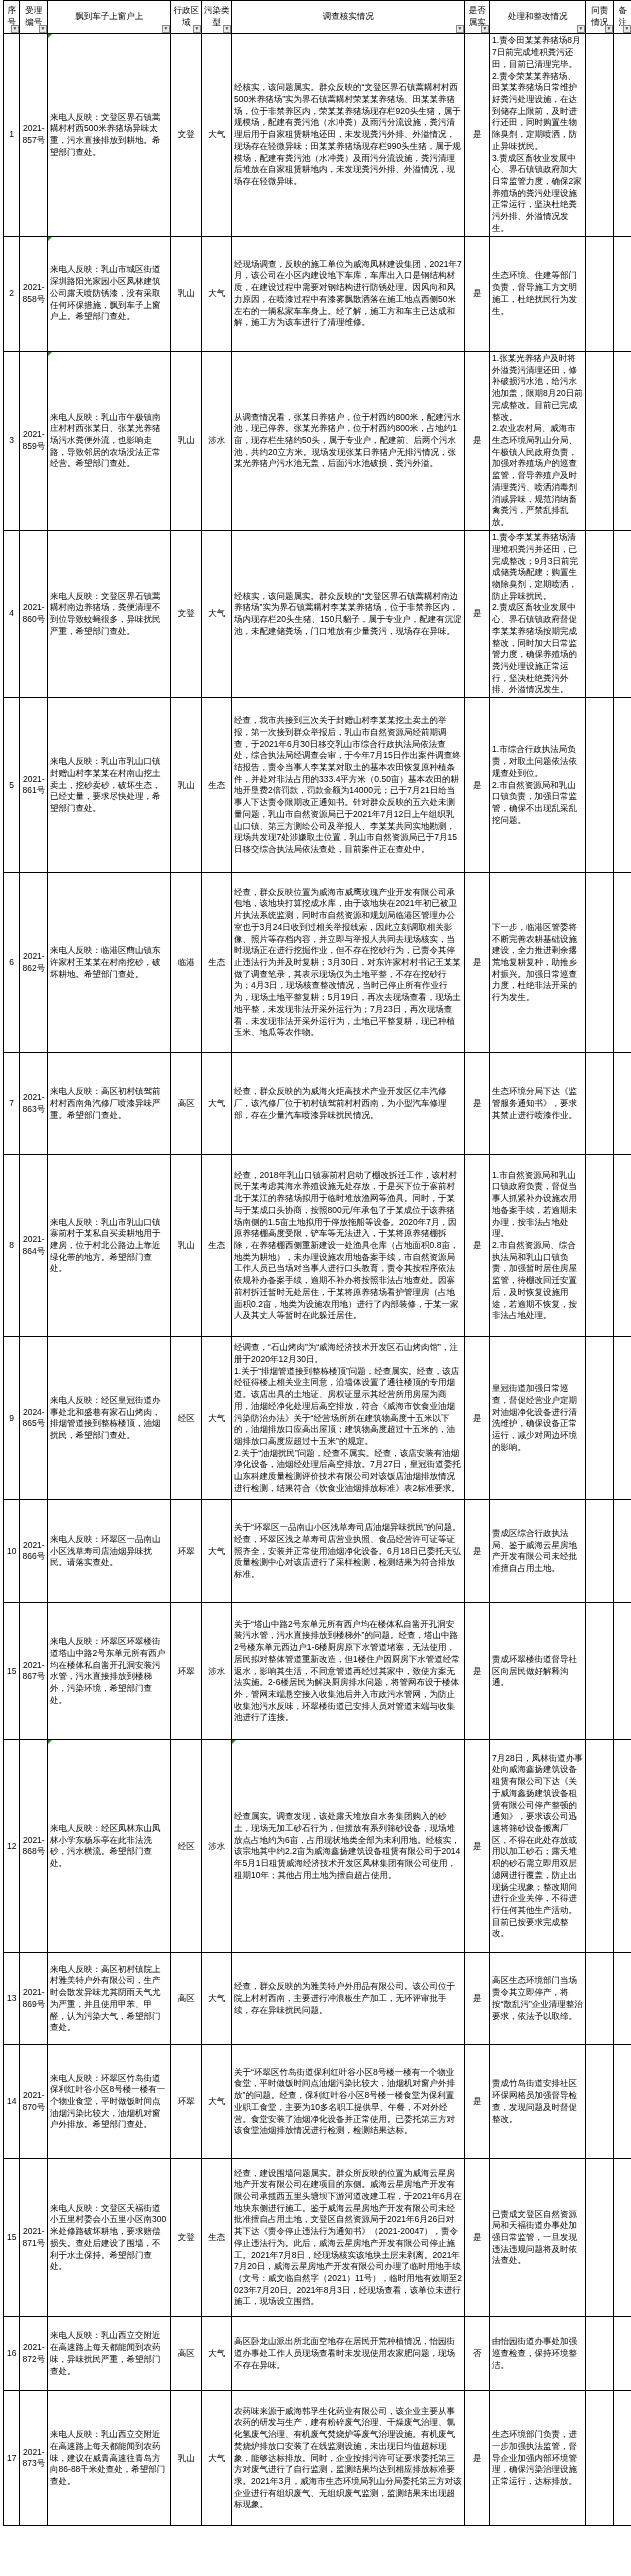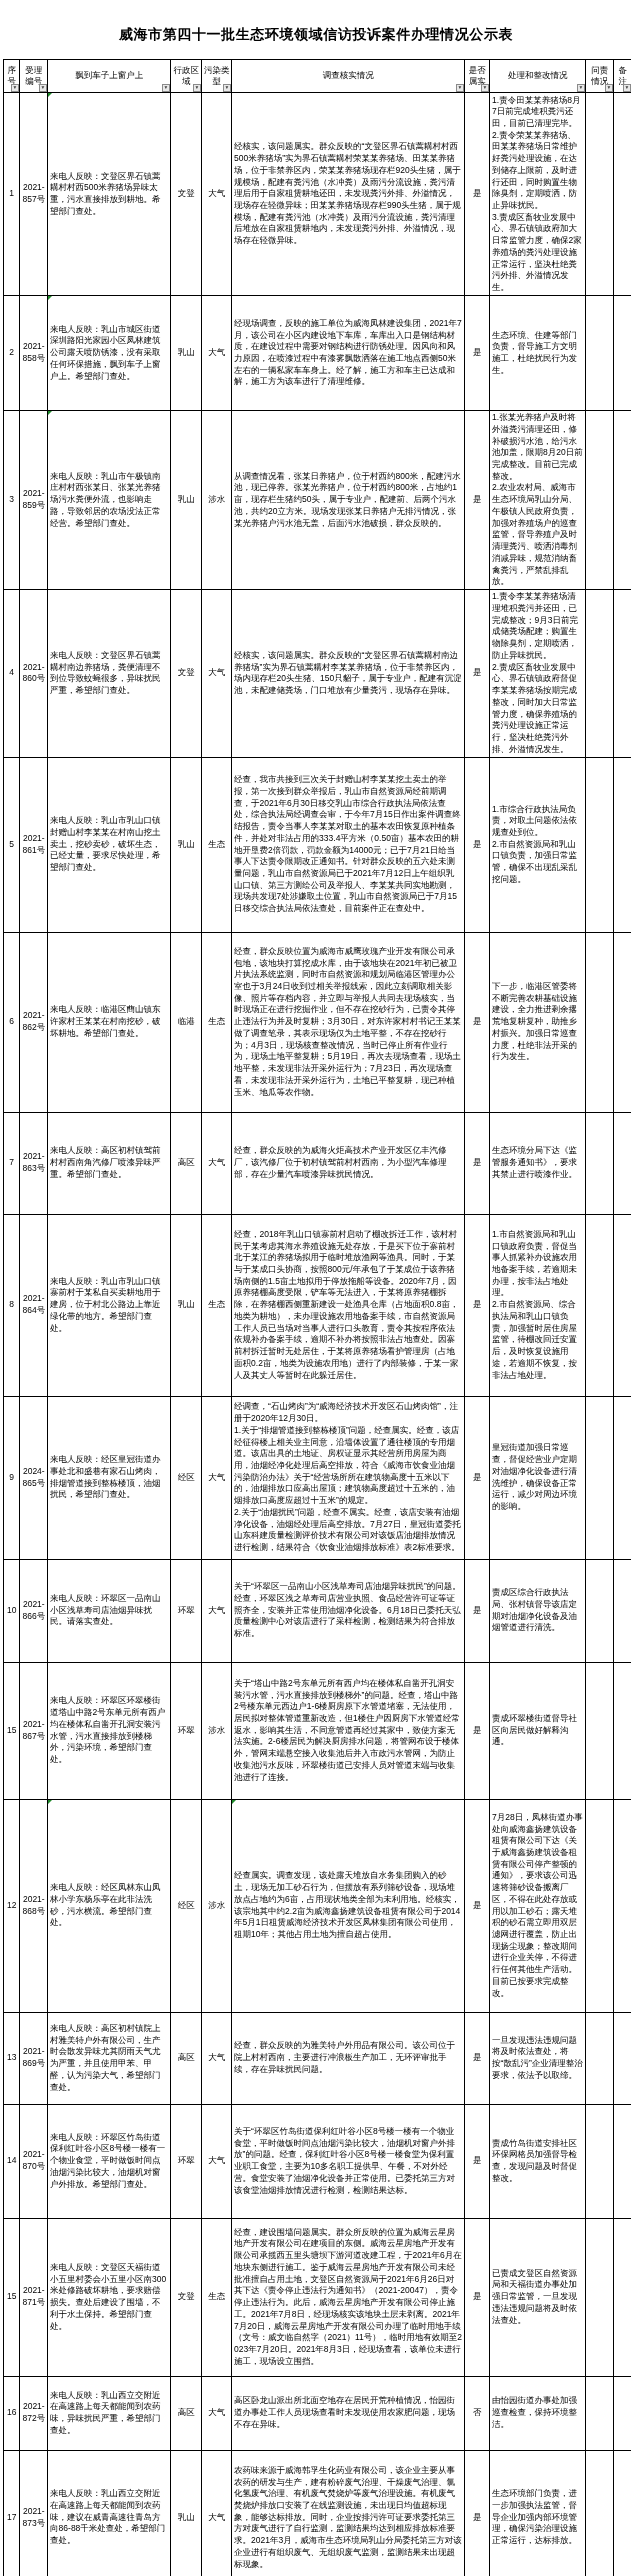--- a/index.html
+++ b/index.html
@@ -28,21 +28,20 @@
   }
   .green-flag{
     position:absolute;left:0;top:0;width:0;height:0;
     border-top:4.2px solid #1f8a2a;border-right:4.2px solid transparent;
   }
 </style>
 </head>
 <body>
 
 <div class="page">
-  <h1 class="title">威海市第四十一批生态环境领域信访投诉案件办理情况公示表</h1>
   <table class="sheet">
     <colgroup id="cols">
         <col style="width: 16.3px;">
         <col style="width: 28px;">
         <col style="width: 123px;">
         <col style="width: 31px;">
         <col style="width: 30px;">
         <col style="width: 233px;">
         <col style="width: 25px;">
         <col style="width: 96px;">
@@ -89,21 +88,21 @@
           <td class="l">生态环境、住建等部门负责，督导施工方文明施工，杜绝扰民行为发生。</td>
           <td class="c"></td>
           <td class="c"></td>
         </tr>
         <tr style="height: 169px;">
           <td class="c">3</td>
           <td class="c">2021-859号</td>
           <td class="l">来电人反映：乳山市午极镇南庄村村西张某日、张某光养猪场污水粪便外流，也影响走路，导致邻居的农场没法正常经营。希望部门查处。<span class="green-flag"></span></td>
           <td class="c">乳山</td>
           <td class="c">涉水</td>
-          <td class="l">从调查情况看，张某日养猪户，位于村西约800米，配建污水池，现已停养。张某光养猪户，位于村西约800米，占地约1亩，现存栏生猪约50头，属于专业户，配建前、后两个污水池，共约20立方米。现场发现张某日养猪户无排污情况，张某光养猪户污水池无盖，后面污水池破损，群众反映的。</td>
+          <td class="l">从调查情况看，张某日养猪户，位于村西约800米，配建污水池，现已停养。张某光养猪户，位于村西约800米，占地约1亩，现存栏生猪约50头，属于专业户，配建前、后两个污水池，共约20立方米。现场发现张某日养猪户无排污情况，张某光养猪户污水池无盖，后面污水池破损，粪污外溢。</td>
           <td class="c">是</td>
           <td class="l">1.张某光养猪户及时将外溢粪污清理还田，修补破损污水池，给污水池加盖，限期8月20日前完成整改。目前已完成整改。
 2.农业农村局、威海市生态环境局乳山分局、午极镇人民政府负责，加强对养殖场户的巡查监管，督导养殖户及时清理粪污、喷洒消毒剂消减异味，规范消纳畜禽粪污，严禁乱排乱放。</td>
           <td class="c"></td>
           <td class="c"></td>
         </tr>
         <tr style="height: 167px;">
           <td class="c">4</td>
           <td class="c">2021-860号</td>
           <td class="l">来电人反映：文登区界石镇蒿耩村南边养猪场，粪便清理不到位导致蚊蝇很多，异味扰民严重，希望部门查处。</td>
@@ -181,21 +180,21 @@
           <td class="c"></td>
         </tr>
         <tr style="height: 103px;">
           <td class="c">10</td>
           <td class="c">2021-866号</td>
           <td class="l">来电人反映：环翠区一品南山小区浅草寿司店油烟异味扰民。请落实查处。</td>
           <td class="c">环翠</td>
           <td class="c">大气</td>
           <td class="l">关于“环翠区一品南山小区浅草寿司店油烟异味扰民”的问题。经查，环翠区浅之草寿司店营业执照、食品经营许可证等证照齐全，安装并正常使用油烟净化设备。6月18日已委托天弘质量检测中心对该店进行了采样检测，检测结果为符合排放标准。</td>
           <td class="c">是</td>
-          <td class="l">责成区综合行政执法局、张村镇督导该店定期对油烟净化设备及油烟管道进行清洗。</td>
+          <td class="l">责成区综合行政执法局、鉴于威海云星房地产开发有限公司未经批准擅自占用土地。</td>
           <td class="c"></td>
           <td class="c"></td>
         </tr>
         <tr style="height: 137px;">
           <td class="c">15</td>
           <td class="c">2021-867号</td>
           <td class="l">来电人反映：环翠区环翠楼街道塔山中路2号东单元所有西户均在楼体私自凿开孔洞安装污水管，污水直接排放到楼梯外，污染环境，希望部门查处。</td>
           <td class="c">环翠</td>
           <td class="c">涉水</td>
           <td class="l">关于“塔山中路2号东单元所有西户均在楼体私自凿开孔洞安装污水管，污水直接排放到楼梯外”的问题。经查，塔山中路2号楼东单元西边户1-6楼厨房原下水管道堵塞，无法使用，居民拟对整体管道重新改造，但1楼住户因厨房下水管道经常返水，影响其生活，不同意管道再经过其家中，致使方案无法实施。2-6楼居民为解决厨房排水问题，将管网布设于楼体外，管网末端悬空接入收集池后并入市政污水管网，为防止收集池污水反味，环翠楼街道已安排人员对管道末端与收集池进行了连接。</td>
@@ -217,21 +216,21 @@
           <td class="c"></td>
         </tr>
         <tr style="height: 92px;">
           <td class="c">13</td>
           <td class="c">2021-869号</td>
           <td class="l">来电人反映：高区初村镇院上村雅美特户外有限公司，生产时会散发异味尤其阴雨天气尤为严重，并且使用甲苯、甲醛，认为污染大气，希望部门查处。</td>
           <td class="c">高区</td>
           <td class="c">大气</td>
           <td class="l">经查，群众反映的为雅美特户外用品有限公司。该公司位于院上村村西南，主要进行冲浪板生产加工，无环评审批手续，存在异味扰民问题。</td>
           <td class="c">是</td>
-          <td class="l">一旦发现违法违规问题将及时依法查处，将按“散乱污”企业清理整治要求，依法予以取缔。</td>
+          <td class="l">高区生态环境部门当场责令其立即停产，将按“散乱污”企业清理整治要求，依法予以取缔。</td>
           <td class="c"></td>
           <td class="c"></td>
         </tr>
         <tr style="height: 114px;">
           <td class="c">14</td>
           <td class="c">2021-870号</td>
           <td class="l">来电人反映：环翠区竹岛街道保利红叶谷小区8号楼一楼有一个物业食堂，平时做饭时间点油烟污染比较大，油烟机对窗户外排放。希望部门查处。</td>
           <td class="c">环翠</td>
           <td class="c">大气</td>
           <td class="l">关于“环翠区竹岛街道保利红叶谷小区8号楼一楼有一个物业食堂，平时做饭时间点油烟污染比较大，油烟机对窗户外排放”的问题。经查，保利红叶谷小区8号楼一楼食堂为保利置业职工食堂，主要为10多名职工提供早、午餐，不对外经营。食堂安装了油烟净化设备并正常使用。已委托第三方对该食堂油烟排放情况进行检测，检测结果达标。</td>

